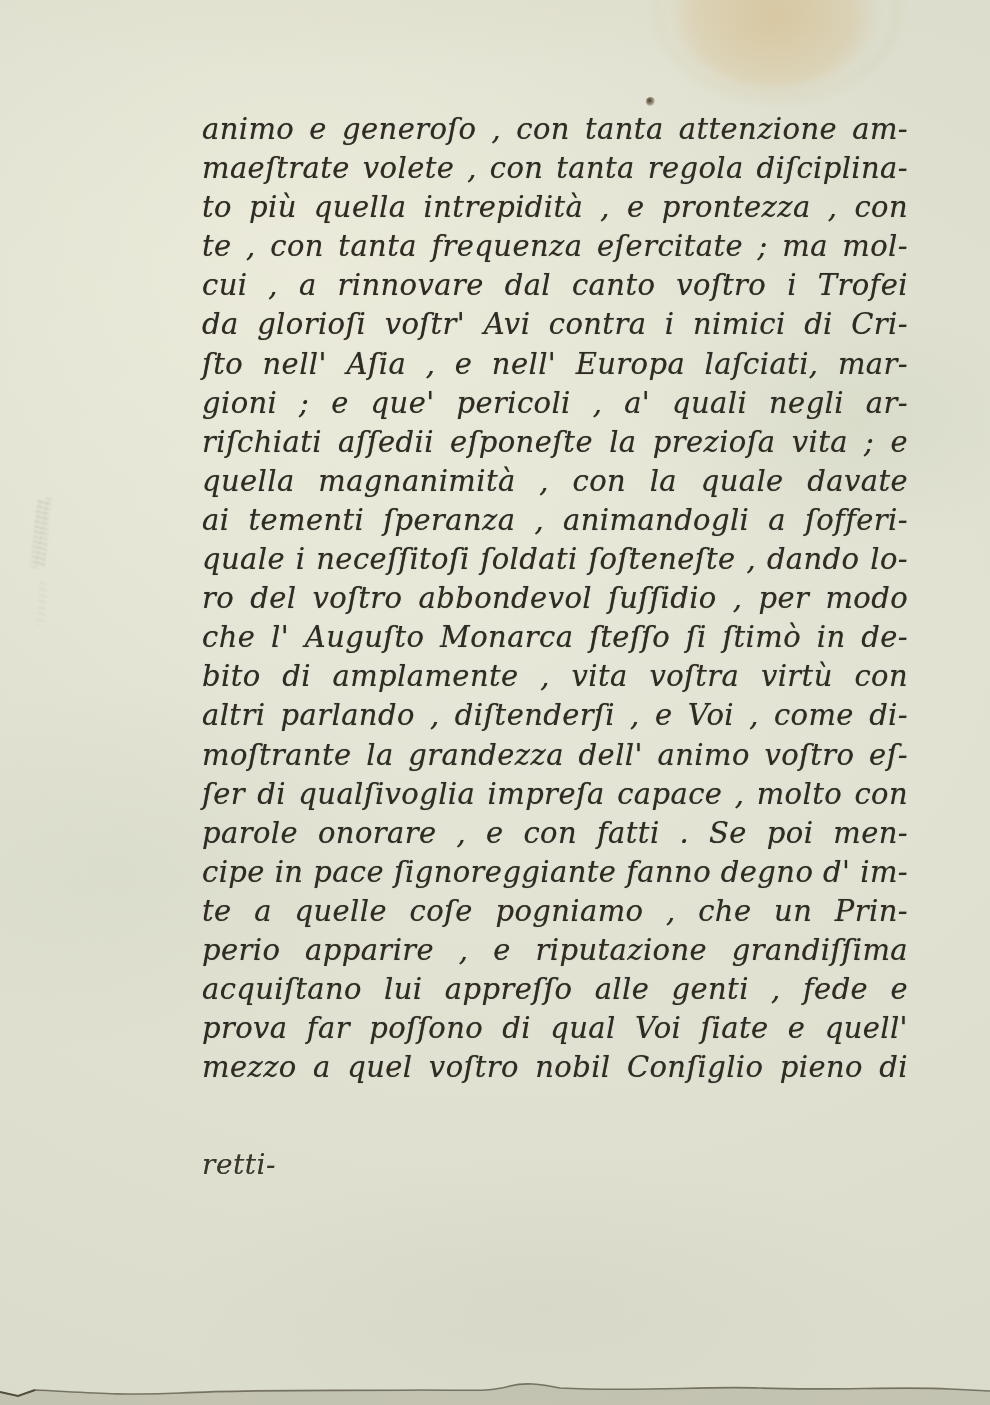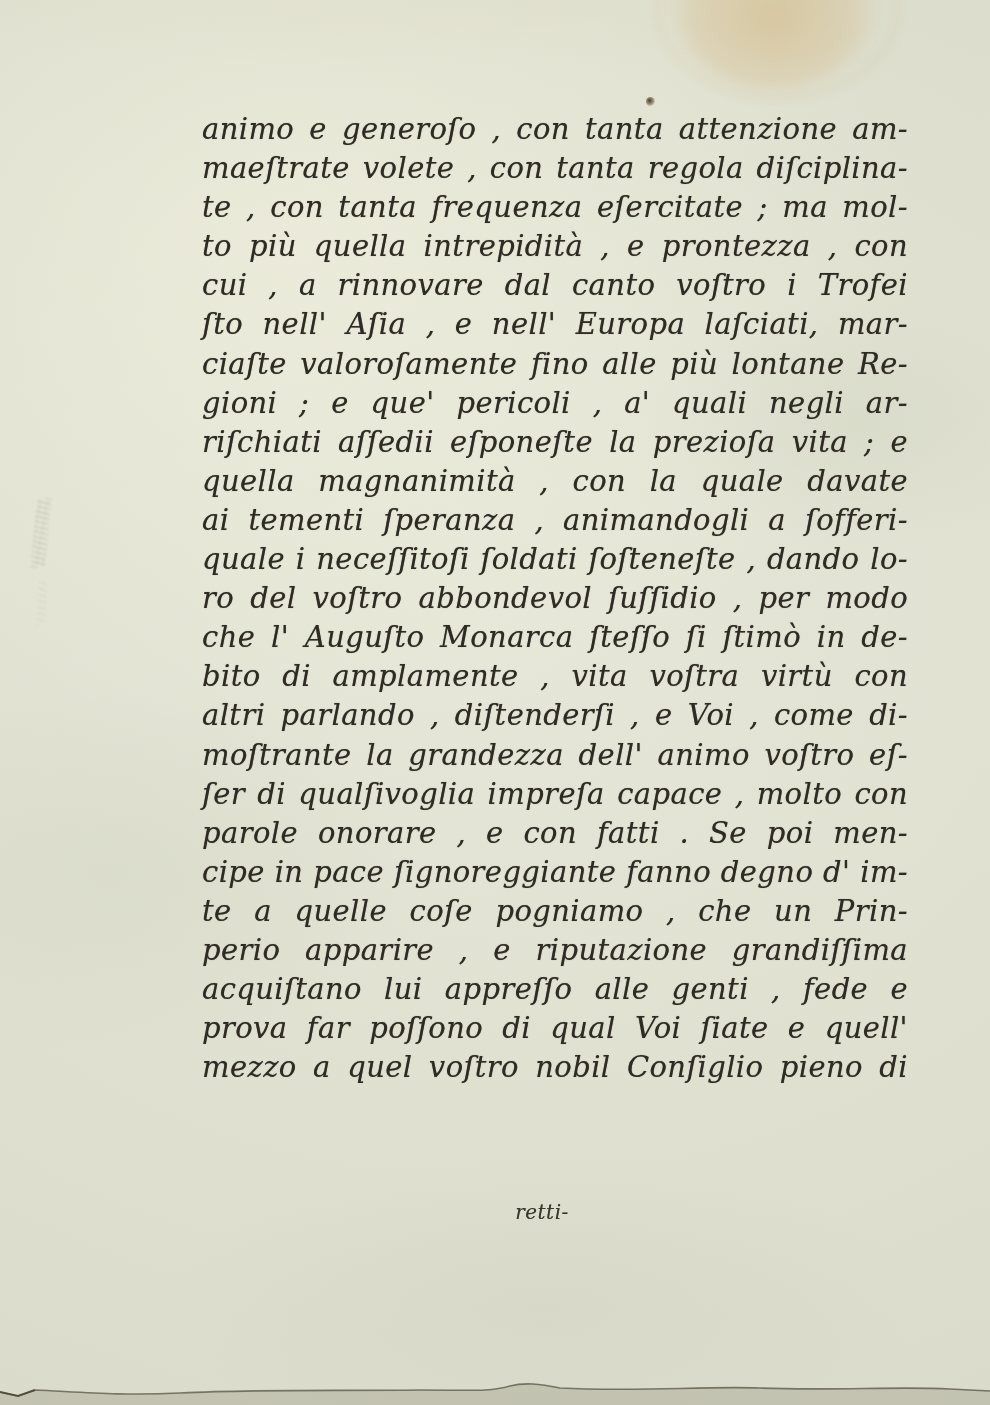--- a/index.html
+++ b/index.html
@@ -54,45 +54,45 @@
     font-style:italic;font-size:29px;line-height:39.1px;
     color:#2f2b24;
     letter-spacing:.4px;
     text-shadow:0 0 .8px rgba(47,43,36,.55);
   }
   .text-block .line{
     text-align:justify;text-align-last:justify;text-justify:inter-word;
     height:39.1px;white-space:nowrap;overflow:visible;
   }
   .catchword{
-    position:absolute;left:202px;top:1200px;width:680px;
-    text-align:center;font-style:italic;font-size:20px;color:#3a362e;
+    position:absolute;left:202px;top:1148px;width:680px;
+    text-align:left;font-style:italic;font-size:28px;color:#3a362e;
     letter-spacing:.5px;text-shadow:0 0 .6px rgba(47,43,36,.5);
   }
   .bottom-edge{position:absolute;left:0;top:1340px;width:990px;height:65px;pointer-events:none;}
 </style>
 </head>
 <body>
 
 <div class="page">
 
   <div class="stain-ring"></div>
   <div class="stain-top"></div>
   <div class="fleck"></div>
   <div class="margin-smudge"></div>
   <div class="margin-smudge2"></div>
 
   <div class="text-block">
       <div class="line">animo e generoſo , con tanta attenzione am-</div>
       <div class="line">maeſtrate volete , con tanta regola diſciplina-</div>
+      <div class="line">to più quella intrepidità , e prontezza , con</div>
       <div class="line">te , con tanta frequenza eſercitate ; ma mol-</div>
-      <div class="line">to più quella intrepidità , e prontezza , con</div>
       <div class="line">cui , a rinnovare dal canto voſtro i Trofei</div>
+      <div class="line">da glorioſi voſtr' Avi contra i nimici di Cri-</div>
       <div class="line">ſto nell' Aſia , e nell' Europa laſciati, mar-</div>
-      <div class="line">ciaſte valoroſamente fino alle più lontane Re-</div>
       <div class="line">gioni ; e que' pericoli , a' quali negli ar-</div>
       <div class="line">riſchiati aſſedii eſponeſte la prezioſa vita ; e</div>
       <div class="line">quella magnanimità , con la quale davate</div>
       <div class="line">ai tementi ſperanza , animandogli a ſofferi-</div>
       <div class="line">quale i neceſſitoſi ſoldati ſoſteneſte , dando lo-</div>
       <div class="line">ro del voſtro abbondevol ſuſſidio , per modo</div>
       <div class="line">che l' Auguſto Monarca ſteſſo ſi ſtimò in de-</div>
       <div class="line">bito di amplamente , vita voſtra virtù con</div>
       <div class="line">altri parlando , diſtenderſi , e Voi , come di-</div>
       <div class="line">moſtrante la grandezza dell' animo voſtro eſ-</div>

